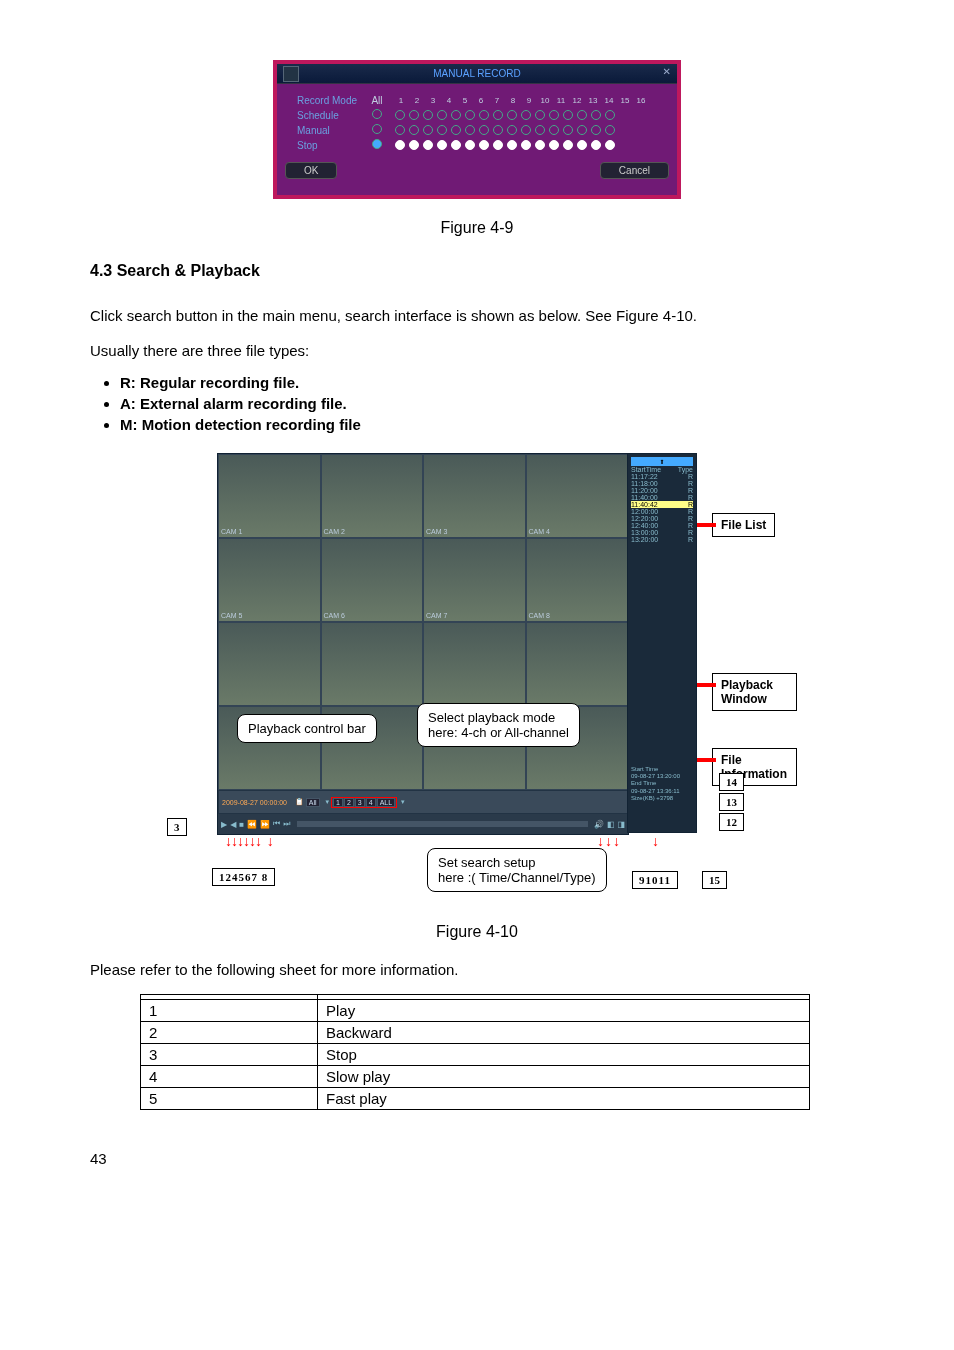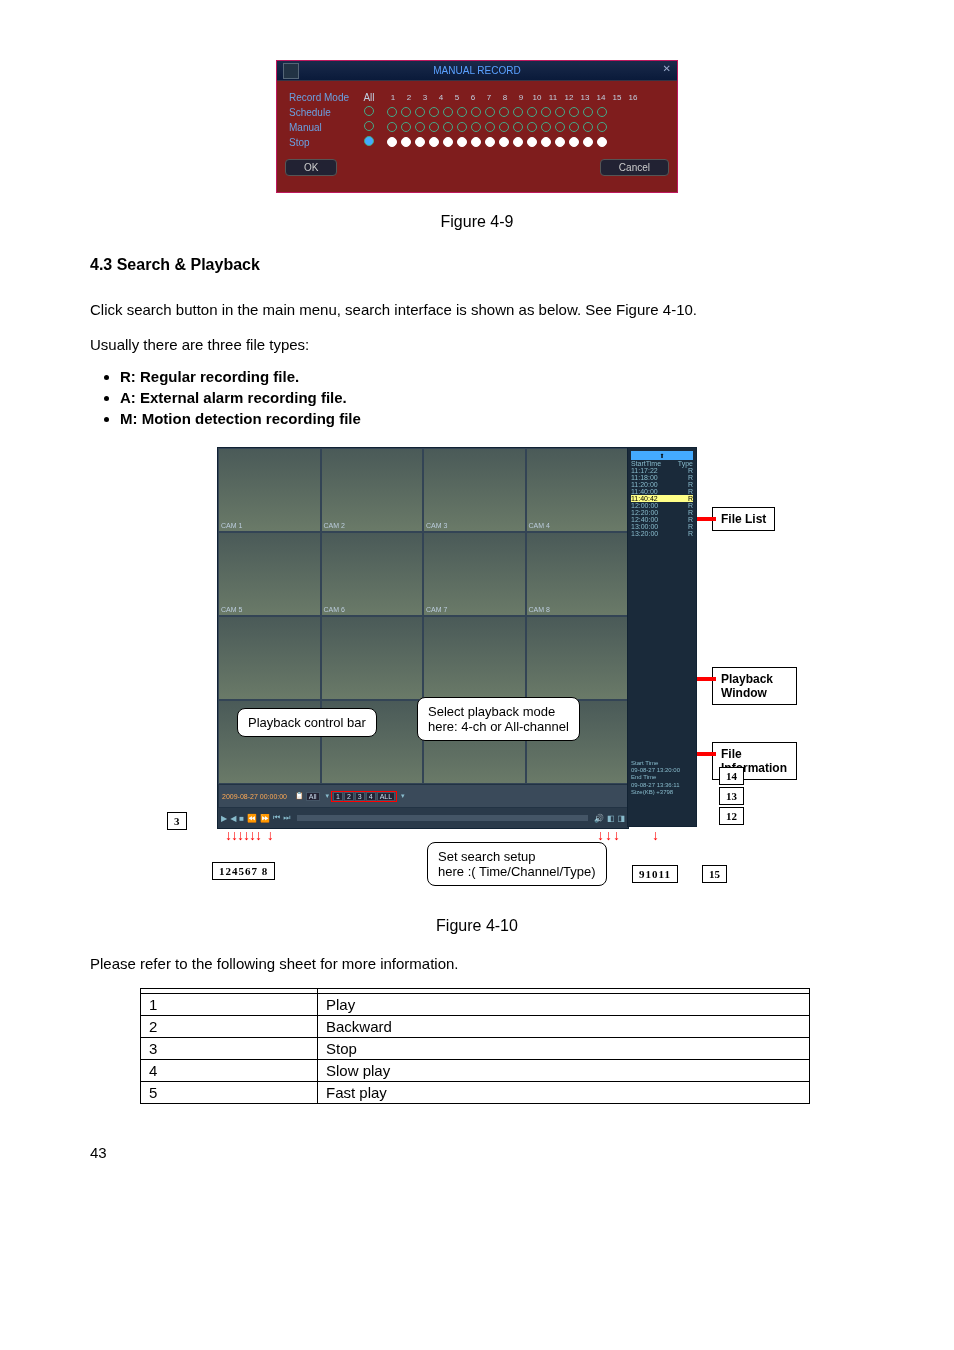--- a/index.html
+++ b/index.html
@@ -7,22 +7,22 @@
     margin: 0;
     padding: 60px 90px 40px 90px;
     width: 954px;
     box-sizing: border-box;
     font-size: 15px;
     color: #000;
   }
   .manual-record-box {
     width: 400px;
     margin: 0 auto 20px auto;
-    background: #7f1d1d;
-    border: 1px solid #be185d;
+    background: #701a75;
+    border: 4px solid #be185d;
     font-size: 10px;
     color: #c0d0e0;
   }
   .mr-title {
     text-align: center;
     color: #5aa0ff;
     padding: 4px;
     border-bottom: 1px solid #334;
     position: relative;
     background: linear-gradient(#1a2a4a,#0a1a3a);
@@ -41,21 +41,21 @@
     height: 14px;
     background: #234;
     border: 1px solid #567;
   }
   .mr-body {
     padding: 8px;
   }
   .mr-row {
     display: flex;
     align-items: center;
-    margin: 3px 4px;
+    margin: 3px 12px;
   }
   .mr-label {
     width: 70px;
     color: #6aa0e0;
   }
   .mr-all {
     width: 20px;
     text-align: center;
   }
   .mr-nums, .mr-circles {

